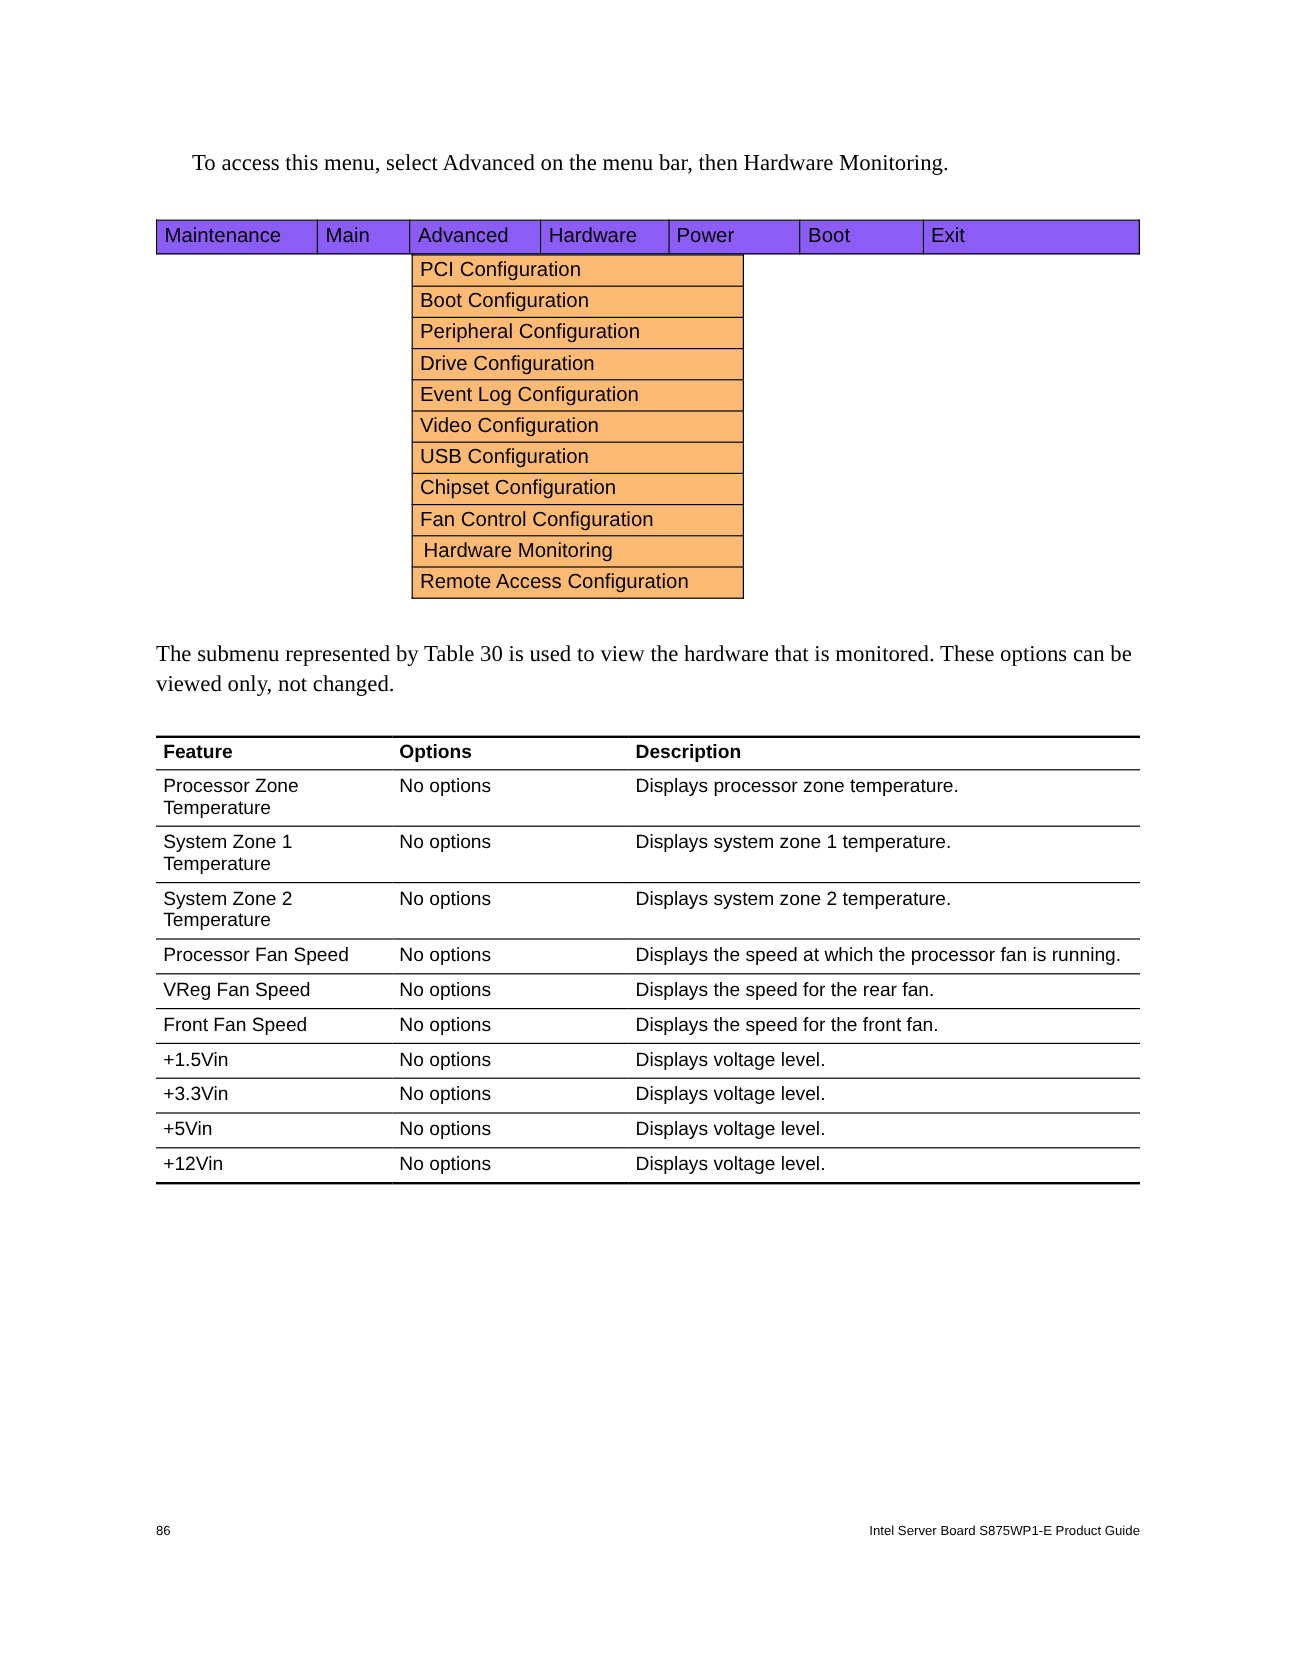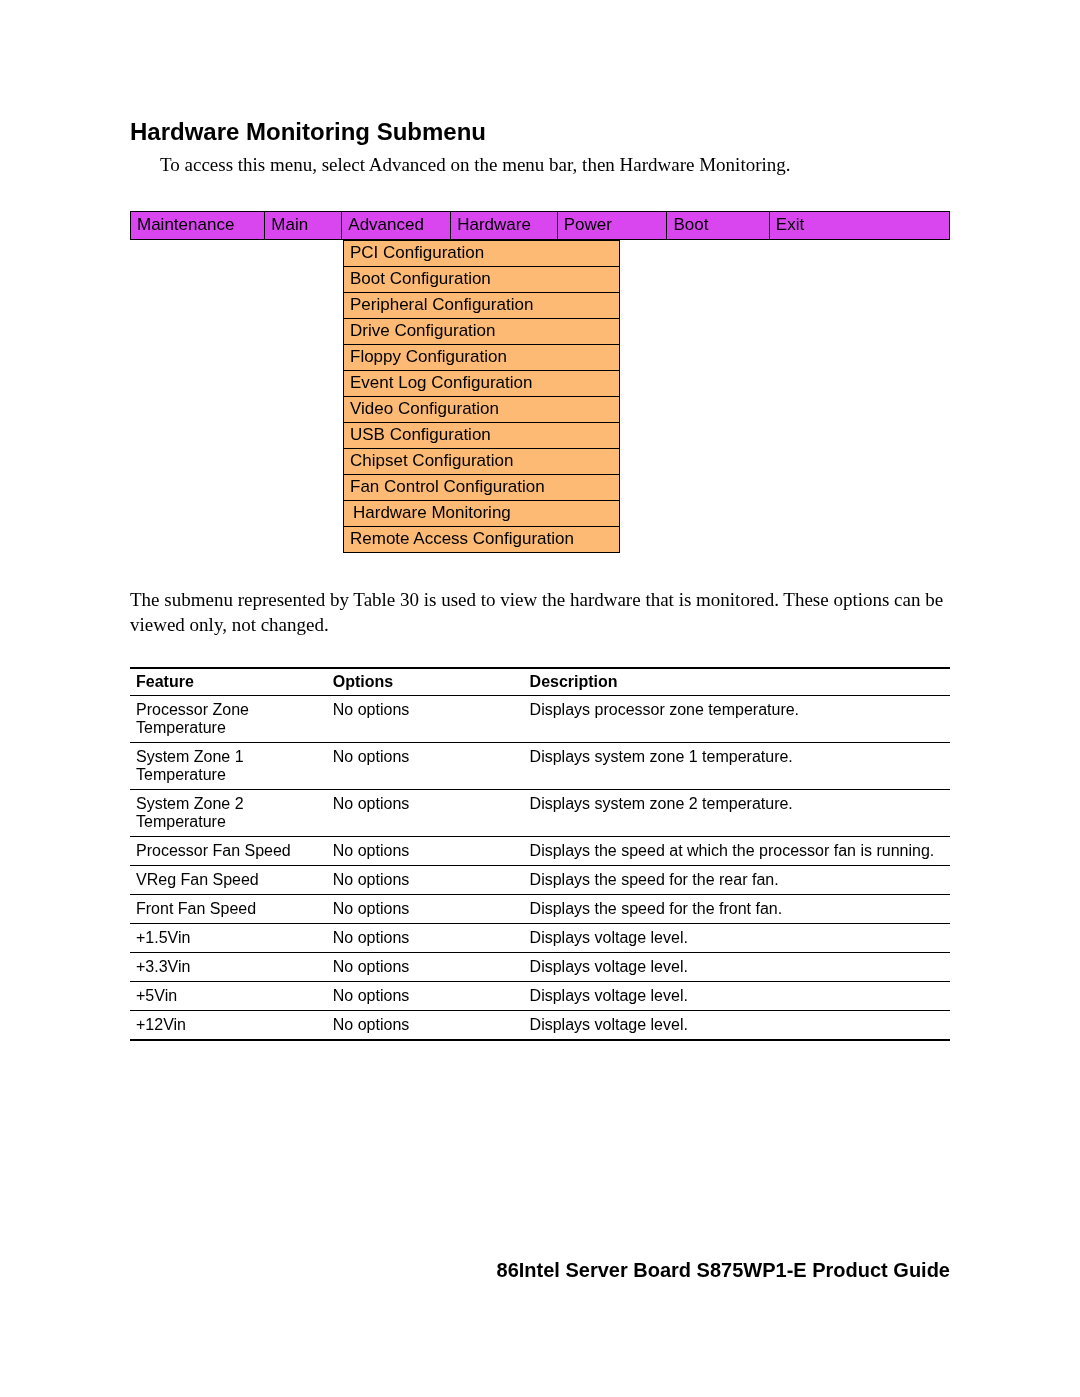--- a/index.html
+++ b/index.html
@@ -41,21 +41,21 @@
     border-collapse: collapse;
     width: 100%;
     font-family: Arial, Helvetica, sans-serif;
     font-size: 17px;
   }
   table.menubar td, table.menubar th {
     border: 1px solid #000;
     padding: 3px 6px 4px 6px;
     text-align: left;
     vertical-align: top;
-    background: #d946ef;
+    background: #8b5cf6;
   }
   .submenu {
     font-family: Arial, Helvetica, sans-serif;
     font-size: 17px;
     border-collapse: collapse;
     margin-left: 213px; 
     width: 277px;
   }
   .submenu td {
     border: 1px solid #000;
@@ -101,32 +101,30 @@
   table.datatable td.col-options { width: 24%; }
   table.datatable td.col-desc    { width: 52%; }
 
   
   .footer {
     position: absolute;
     bottom: 115px;
     left: 130px;
     right: 130px;
     font-family: Arial, Helvetica, sans-serif;
-    font-size: 20px;
+    font-size: 11px;
     display: flex;
-    justify-content: flex-end;
-    font-weight: bold;
+    justify-content: space-between;
   }
 </style>
 </head>
 <body>
 
 <div class="page">
 
-  <h2 class="section-heading">Hardware Monitoring Submenu</h2>
   <p class="intro">To access this menu, select Advanced on the menu bar, then Hardware Monitoring.</p>
 
   <div class="menubar-wrap">
     <table class="menubar">
       <tbody>
           <tr>
         <td style="width:16.4%">Maintenance</td>
         <td style="width:9.4%">Main</td>
         <td style="width:13.3%">Advanced</td>
         <td style="width:13%">Hardware</td>
@@ -144,23 +142,20 @@
       <tr>
             <td>Boot Configuration</td>
           </tr>
       <tr>
             <td>Peripheral Configuration</td>
           </tr>
       <tr>
             <td>Drive Configuration</td>
           </tr>
       <tr>
-            <td>Floppy Configuration</td>
-          </tr>
-      <tr>
             <td>Event Log Configuration</td>
           </tr>
       <tr>
             <td>Video Configuration</td>
           </tr>
       <tr>
             <td>USB Configuration</td>
           </tr>
       <tr>
             <td>Chipset Configuration</td>

